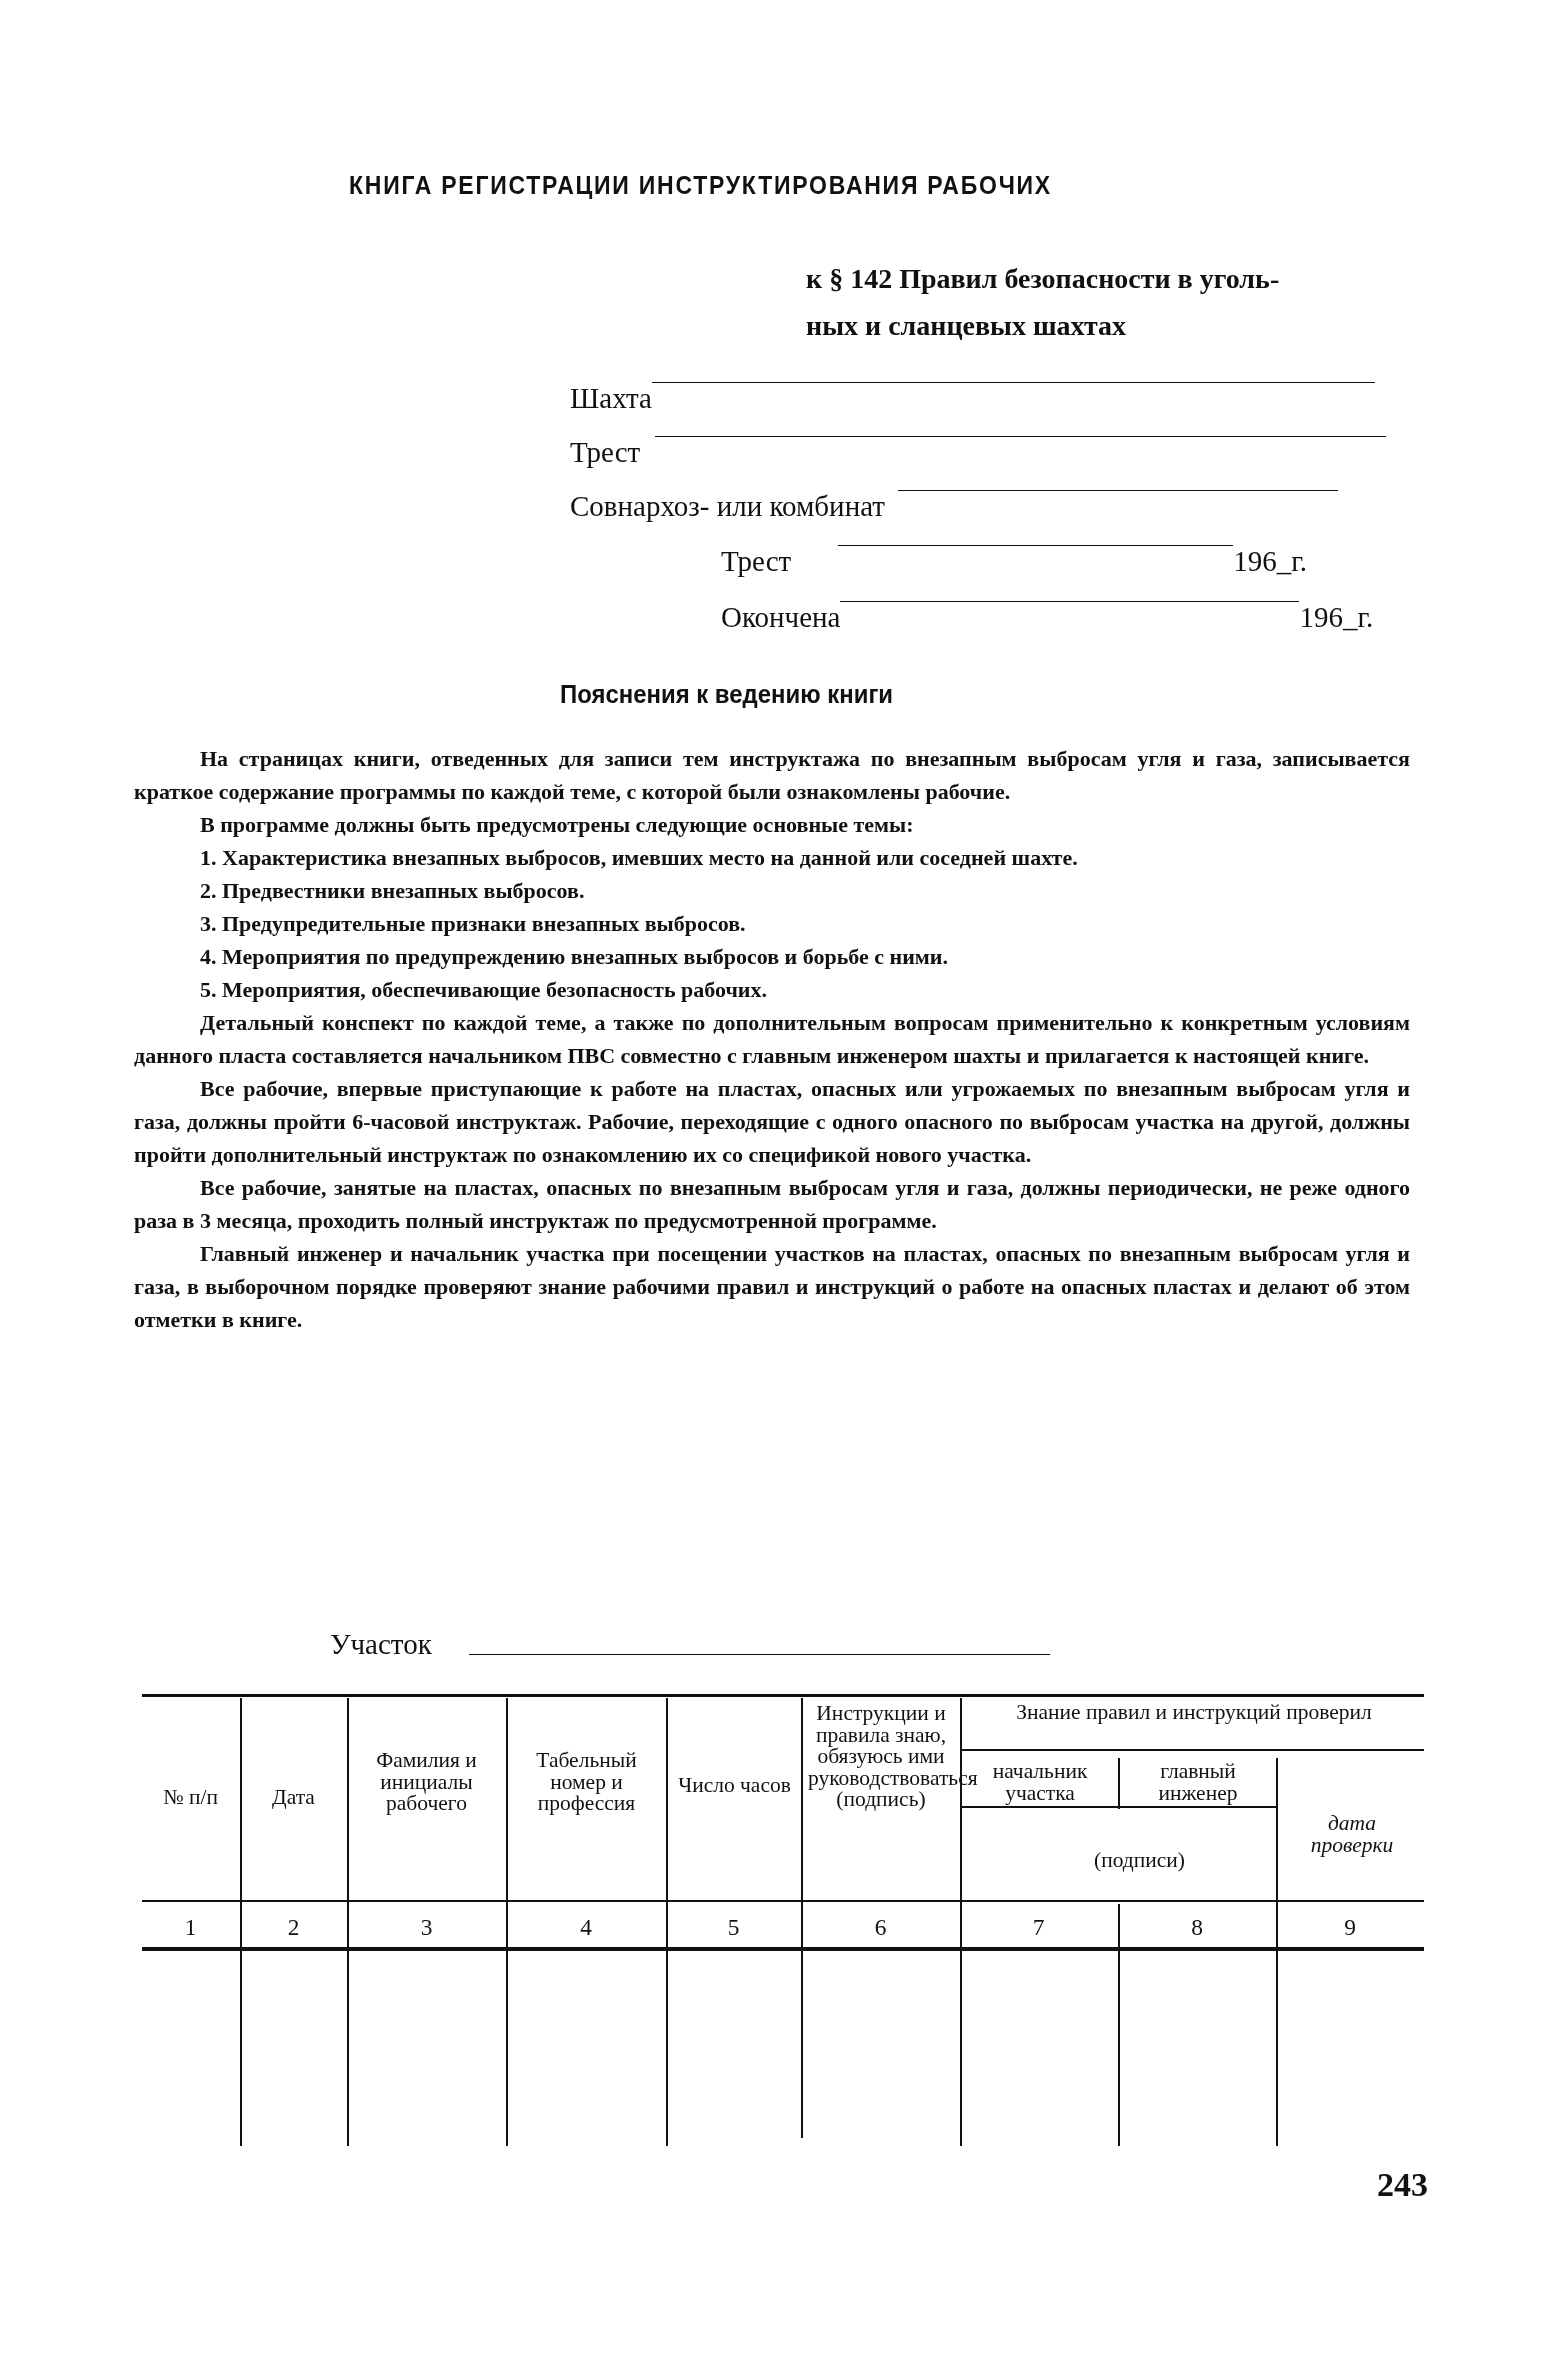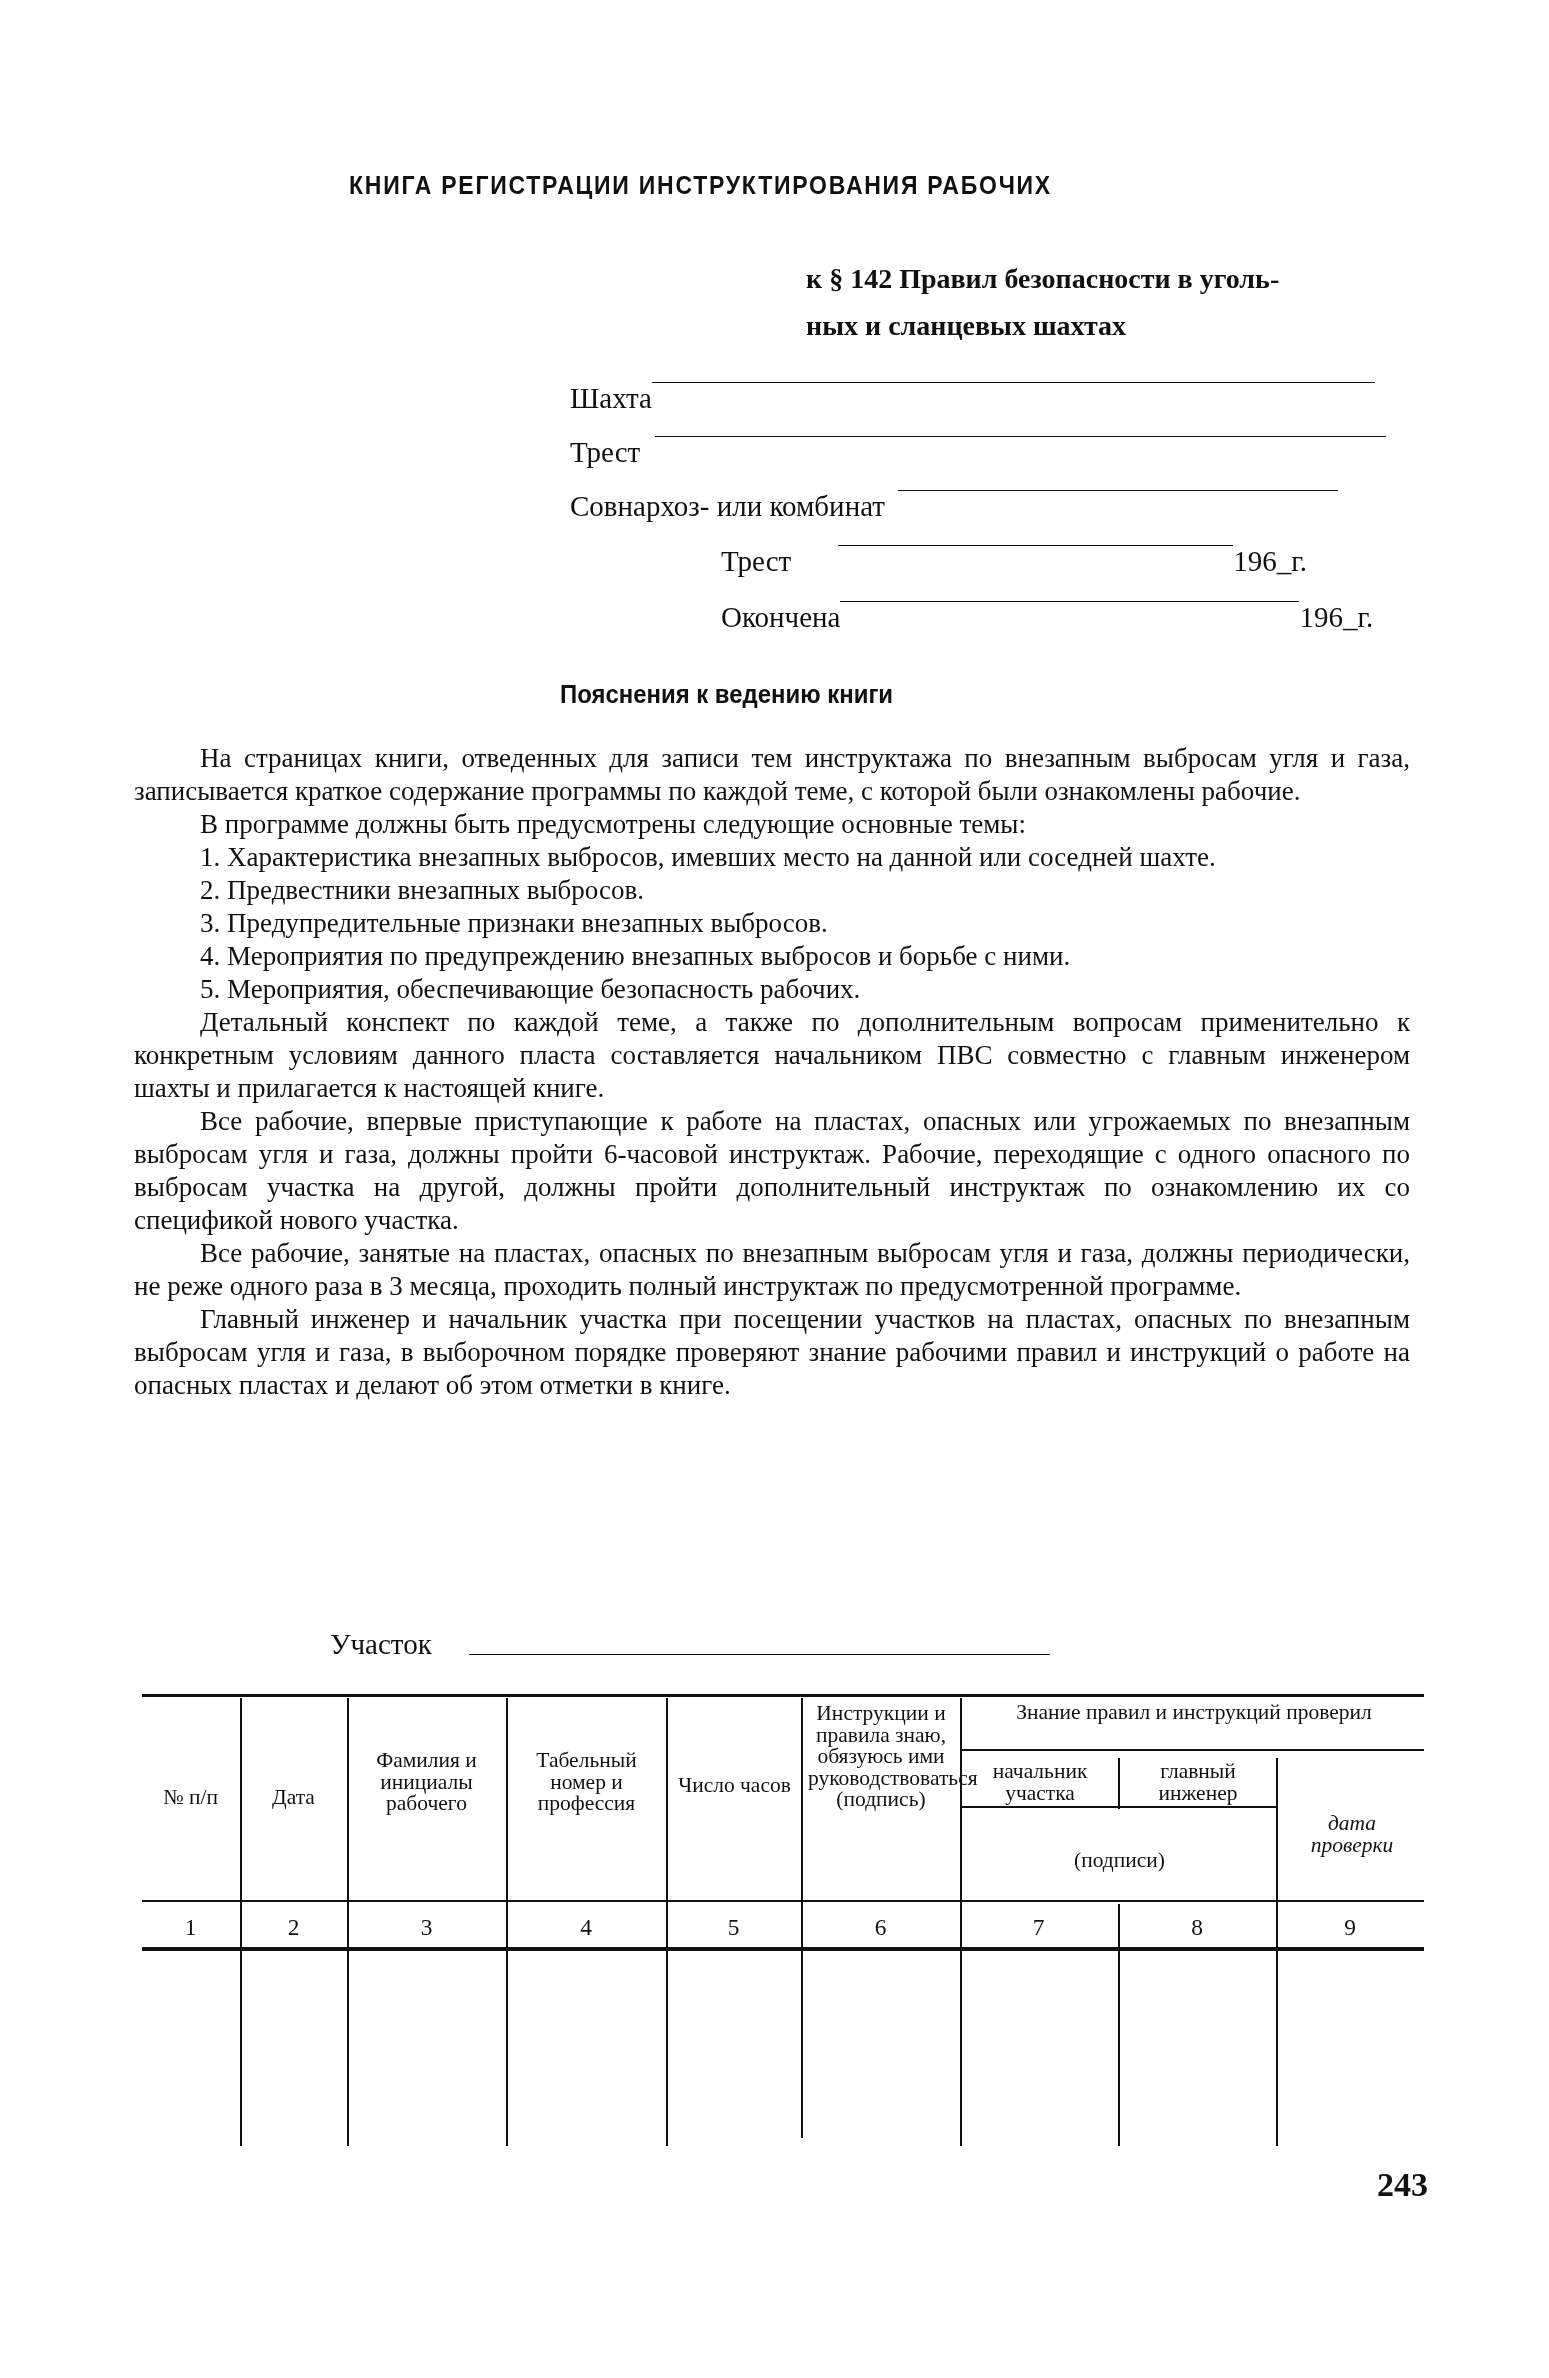--- a/index.html
+++ b/index.html
@@ -5,21 +5,21 @@
   html,body{margin:0;padding:0;background:#fff;}
   body{width:1550px;height:2379px;position:relative;overflow:hidden;color:#111;
        font-family:"Liberation Serif","DejaVu Serif",serif;}
   .abs{position:absolute;}
   .title{left:349px;top:171px;font-family:"Liberation Sans","DejaVu Sans",sans-serif;font-weight:bold;
          font-size:25px;letter-spacing:1.9px;transform:scaleX(0.92);transform-origin:left;}
   .subtitle{left:806px;top:255px;font-family:"Liberation Serif",serif;font-weight:bold;font-size:28px;line-height:47px;width:656px;}
   .field{font-size:29px;display:flex;align-items:flex-start;}
   .field .line{border-bottom:1.9px solid #111;height:0;margin-bottom:7.5px;}
   .section-head{left:560px;top:679px;font-family:"Liberation Sans","DejaVu Sans",sans-serif;font-weight:bold;font-size:26px;transform:scaleX(0.92);transform-origin:left;}
-  .body-text{left:134px;top:742px;width:1276px;font-size:27px;line-height:33px;text-align:justify;}
+  .body-text{left:134px;top:742px;width:1276px;font-size:22px;line-height:33px;text-align:justify;font-weight:bold;}
   .body-text p{margin:0;text-indent:66px;}
   .uchastok{left:330px;top:1628px;font-size:29px;display:flex;align-items:flex-end;}
   .uchastok .line{width:581px;border-bottom:1.9px solid #111;margin-left:37px;margin-bottom:5.6px;}
   .hrule{position:absolute;left:142px;width:1282px;background:#111;}
   .vline{position:absolute;width:1.9px;background:#111;}
   .hdr{position:absolute;text-align:center;font-size:21.5px;line-height:21.5px;}
   .num{position:absolute;text-align:center;font-size:23.4px;top:1914px;}
   .pagenum{left:1377px;top:2166px;font-size:34px;font-weight:bold;}
 </style>
 </head>
@@ -95,21 +95,21 @@
 
   <div class="hdr" style="left:142px;width:97px;top:1787px;">№ п/п</div>
   <div class="hdr" style="left:240px;width:107px;top:1787px;">Дата</div>
   <div class="hdr" style="left:356px;width:141px;top:1750px;">Фамилия и инициалы рабочего</div>
   <div class="hdr" style="left:508px;width:157px;top:1750px;">Табельный номер и профессия</div>
   <div class="hdr" style="left:668px;width:133px;top:1775px;">Число часов</div>
   <div class="hdr" style="left:808px;width:146px;top:1703px;">Инструкции и правила знаю, обязуюсь ими руководствоваться (подпись)</div>
   <div class="hdr" style="left:974px;width:440px;top:1702px;">Знание правил и инструкций проверил</div>
   <div class="hdr" style="left:962px;width:156px;top:1761px;">начальник участка</div>
   <div class="hdr" style="left:1120px;width:156px;top:1761px;">главный инженер</div>
-  <div class="hdr" style="left:962px;width:315px;top:1850px;">(подписи)</div>
+  <div class="hdr" style="left:962px;width:315px;top:1850px;padding-left:20px;">(подписи)</div>
   <div class="hdr" style="left:1284px;width:136px;top:1813px;font-style:italic;">дата проверки</div>
 
   <div class="num" style="left:142px;width:97px;">1</div>
   <div class="num" style="left:240px;width:107px;">2</div>
   <div class="num" style="left:347px;width:159px;">3</div>
   <div class="num" style="left:506px;width:160px;">4</div>
   <div class="num" style="left:666px;width:135px;">5</div>
   <div class="num" style="left:801px;width:159px;">6</div>
   <div class="num" style="left:960px;width:157px;">7</div>
   <div class="num" style="left:1118px;width:158px;">8</div>

